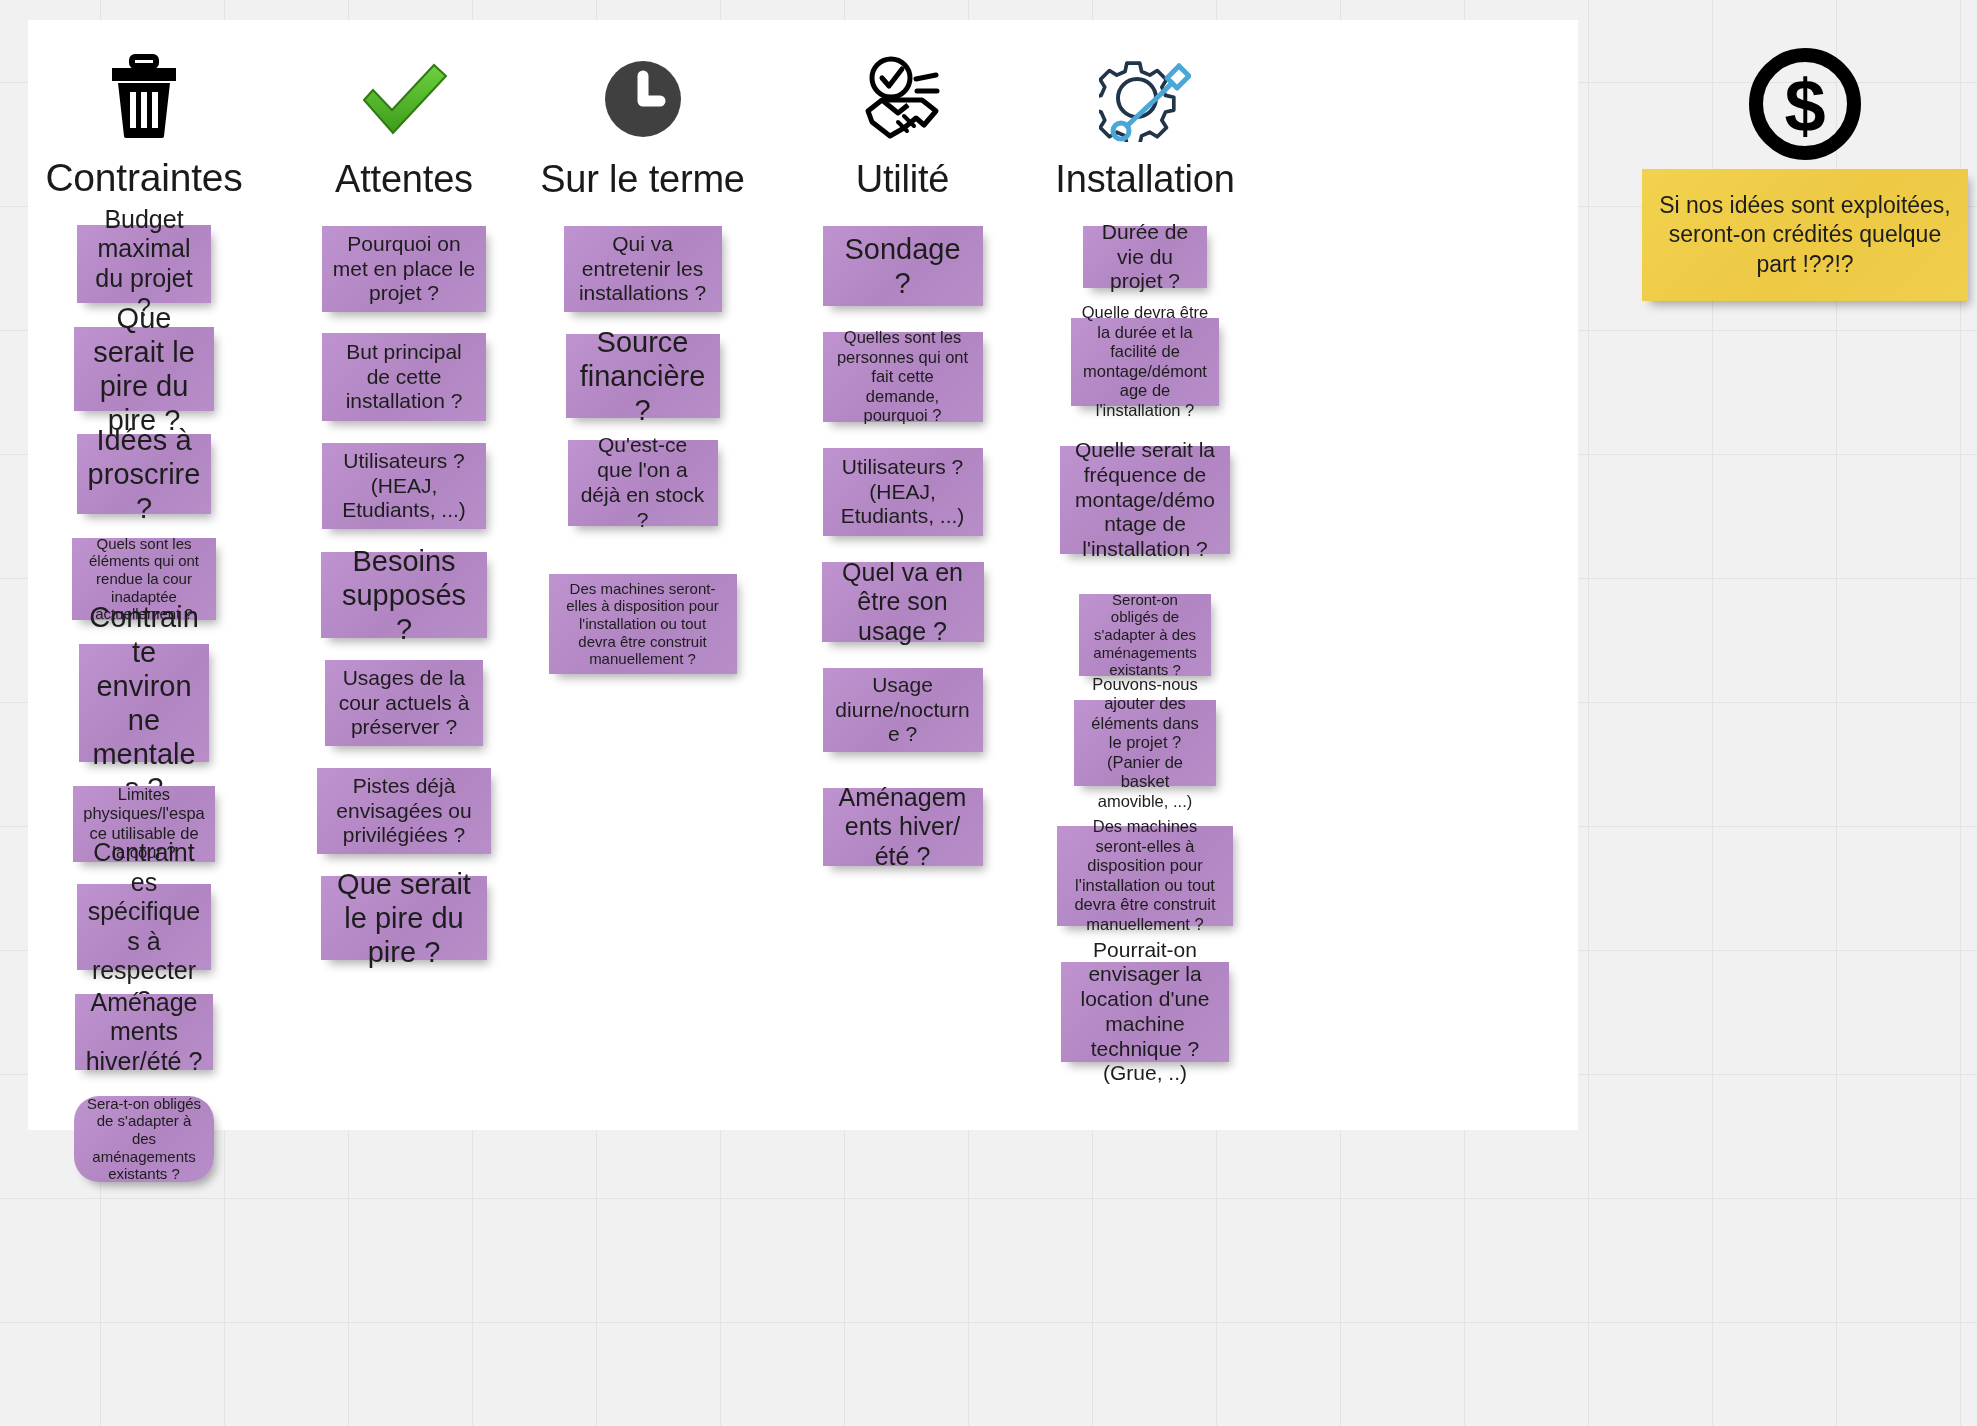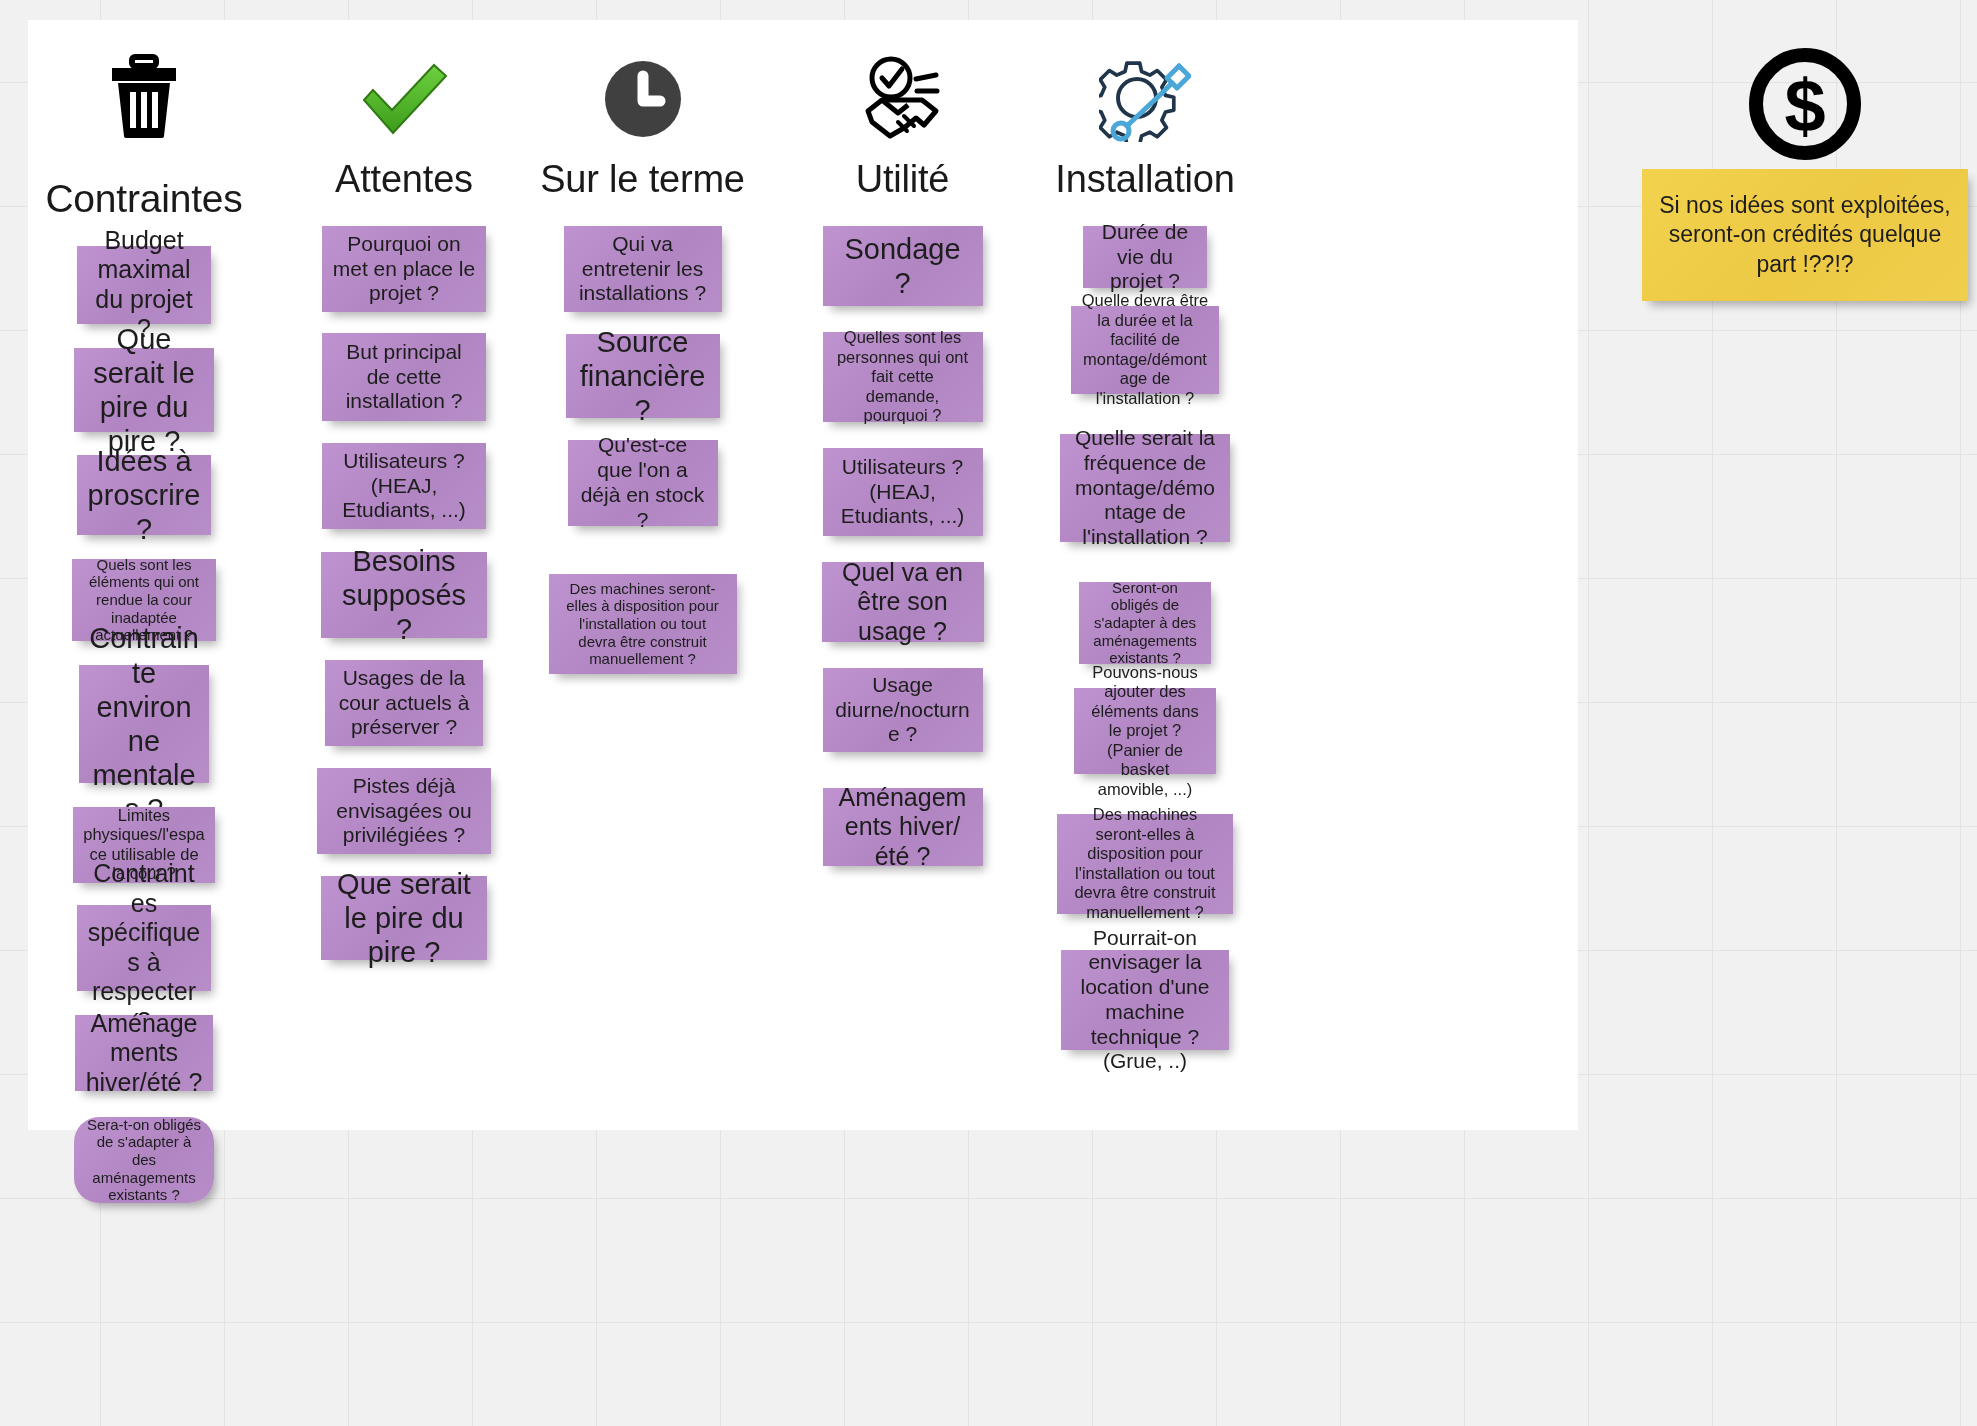--- a/index.html
+++ b/index.html
@@ -99,21 +99,21 @@
   .t-sm  { font-size: 16.5px; }
   .t-xs  { font-size: 15px; }
 
   
   #col-contraintes { left: 55px;   top: 42px;  width: 178px; }
   #col-attentes    { left: 318px;  top: 44px;  width: 172px; }
   #col-terme       { left: 540px;  top: 44px;  width: 205px; }
   #col-utilite     { left: 800px;  top: 44px;  width: 205px; }
   #col-installation{ left: 1040px; top: 44px;  width: 210px; }
 
-  #col-contraintes .col-title { font-size: 39px; margin-top: 21px; }
+  #col-contraintes .col-title { font-size: 39px; }
   #col-attentes   .col-title  { font-size: 38px; }
   #col-terme      .col-title  { font-size: 38px; }
   #col-utilite    .col-title  { font-size: 38px; }
   #col-installation .col-title{ font-size: 38px; }
 
   
   #money-island {
     position: absolute;
     left: 1655px;
     top: 45px;
@@ -240,21 +240,21 @@
           <circle cx="38" cy="42" r="19" transform="translate(0,0)"></circle>
         </g>
         <path d="M80 10 L68 22 L73 27 L61 39 L30 68" fill="none" stroke="#4aa7d8" stroke-width="5" stroke-linecap="round" stroke-linejoin="round"></path>
         <path d="M80 10 L90 20 L78 32 L73 27" fill="none" stroke="#4aa7d8" stroke-width="5" stroke-linecap="round" stroke-linejoin="round"></path>
         <circle cx="22" cy="75" r="8" fill="none" stroke="#4aa7d8" stroke-width="5"></circle>
         <path d="M30 68 L28 70" stroke="#4aa7d8" stroke-width="5" stroke-linecap="round"></path>
       </svg>
     </div>
     <div class="col-title">Installation</div>
     <div class="notes">
-      <div class="note t-md" style="width:124px;height:62px;margin-bottom:18px;">Durée de vie du projet ?</div>
+      <div class="note t-md" style="width:124px;height:62px;margin-bottom:30px;">Durée de vie du projet ?</div>
       <div class="note t-sm" style="width:148px;height:88px;margin-bottom:40px;">Quelle devra être la durée et la facilité de montage/démontage de l'installation ?</div>
       <div class="note t-md" style="width:170px;height:108px;margin-bottom:40px;">Quelle serait la fréquence de montage/démontage de l'installation ?</div>
       <div class="note t-xs" style="width:132px;height:82px;margin-bottom:24px;">Seront-on obligés de s'adapter à des aménagements existants ?</div>
       <div class="note t-sm" style="width:142px;height:86px;margin-bottom:40px;">Pouvons-nous ajouter des éléments dans le projet ? (Panier de basket amovible, ...)</div>
       <div class="note t-sm" style="width:176px;height:100px;margin-bottom:36px;">Des machines seront-elles à disposition pour l'installation ou tout devra être construit manuellement ?</div>
       <div class="note t-md" style="width:168px;height:100px;">Pourrait-on envisager la location d'une machine technique ? (Grue, ..)</div>
     </div>
   </div>
 
   <div id="money-island">

